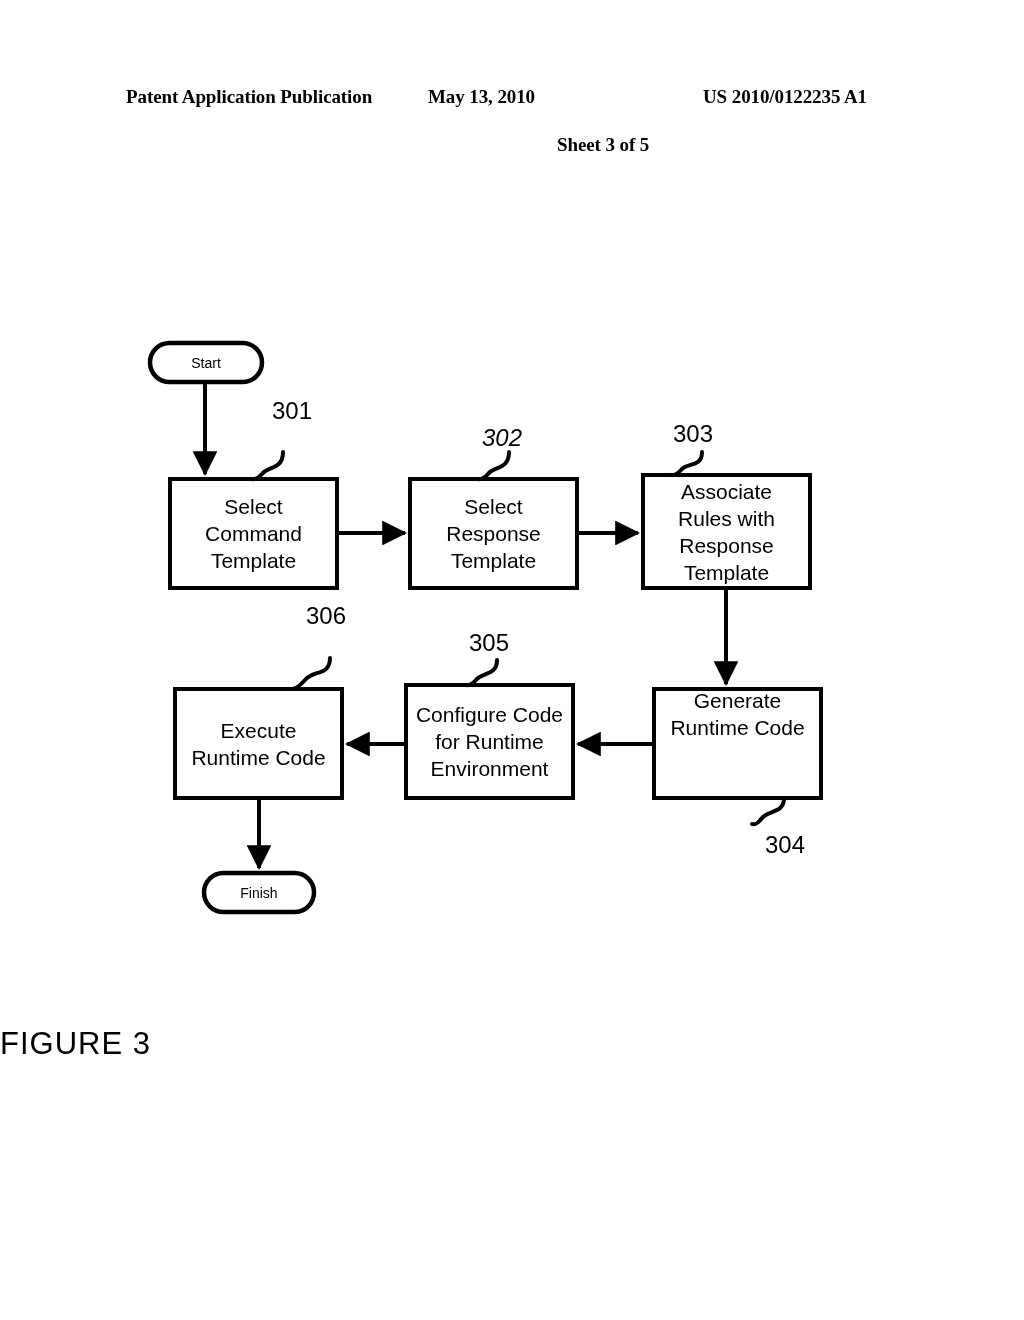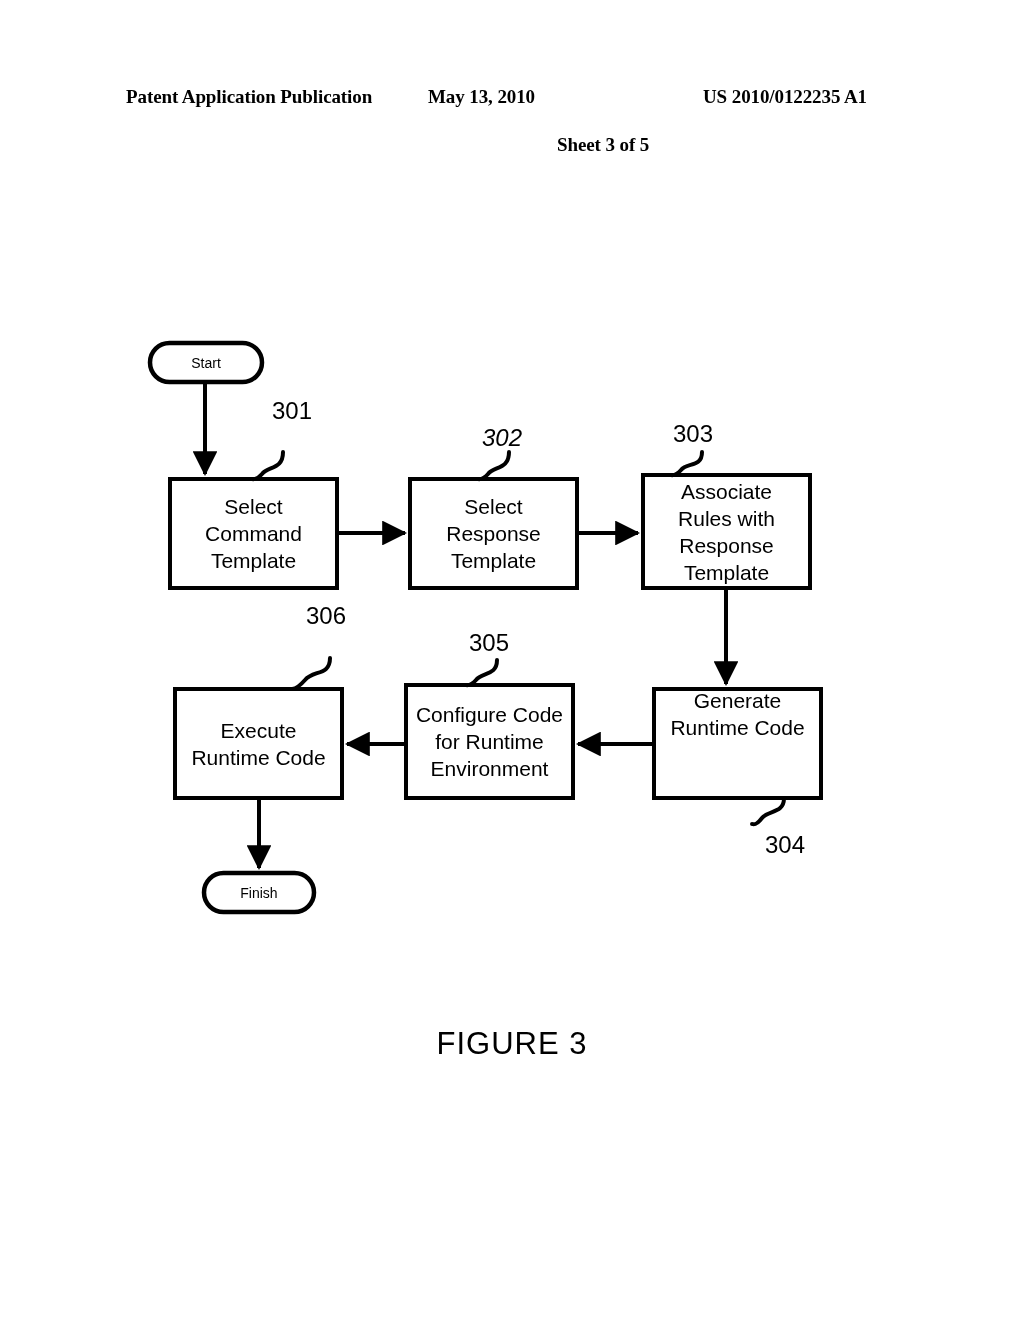--- a/index.html
+++ b/index.html
@@ -99,21 +99,20 @@
     line-height: 26px;
     color: #000000;
     white-space: nowrap;
   }
   
   .caption {
     position: absolute;
     left: 0;
     top: 1026px;
     width: 1024px;
-    text-align: center;
     font-family: "Liberation Sans", sans-serif;
     font-size: 31px;
     letter-spacing: 1px;
     color: #000000;
   }
 </style>
 </head>
 <body>
 
 <div id="page">

